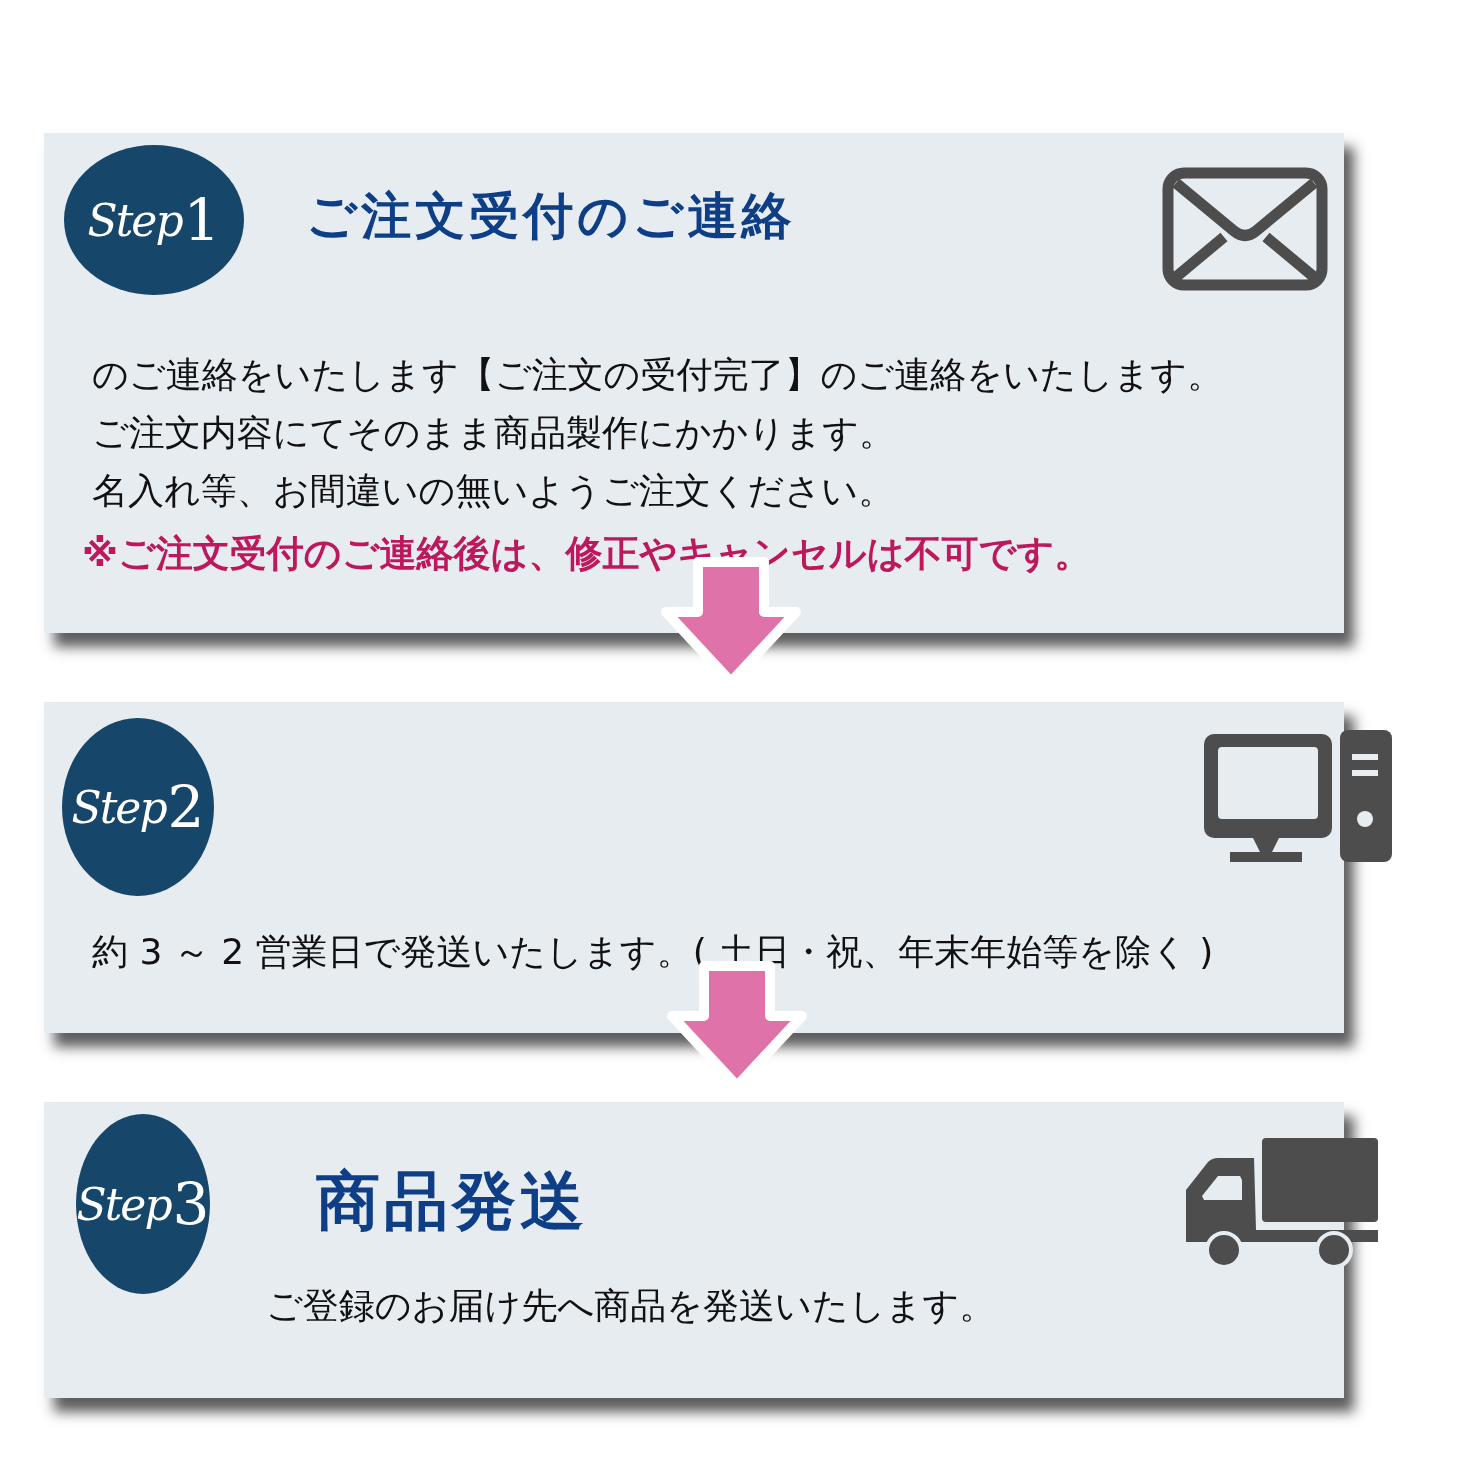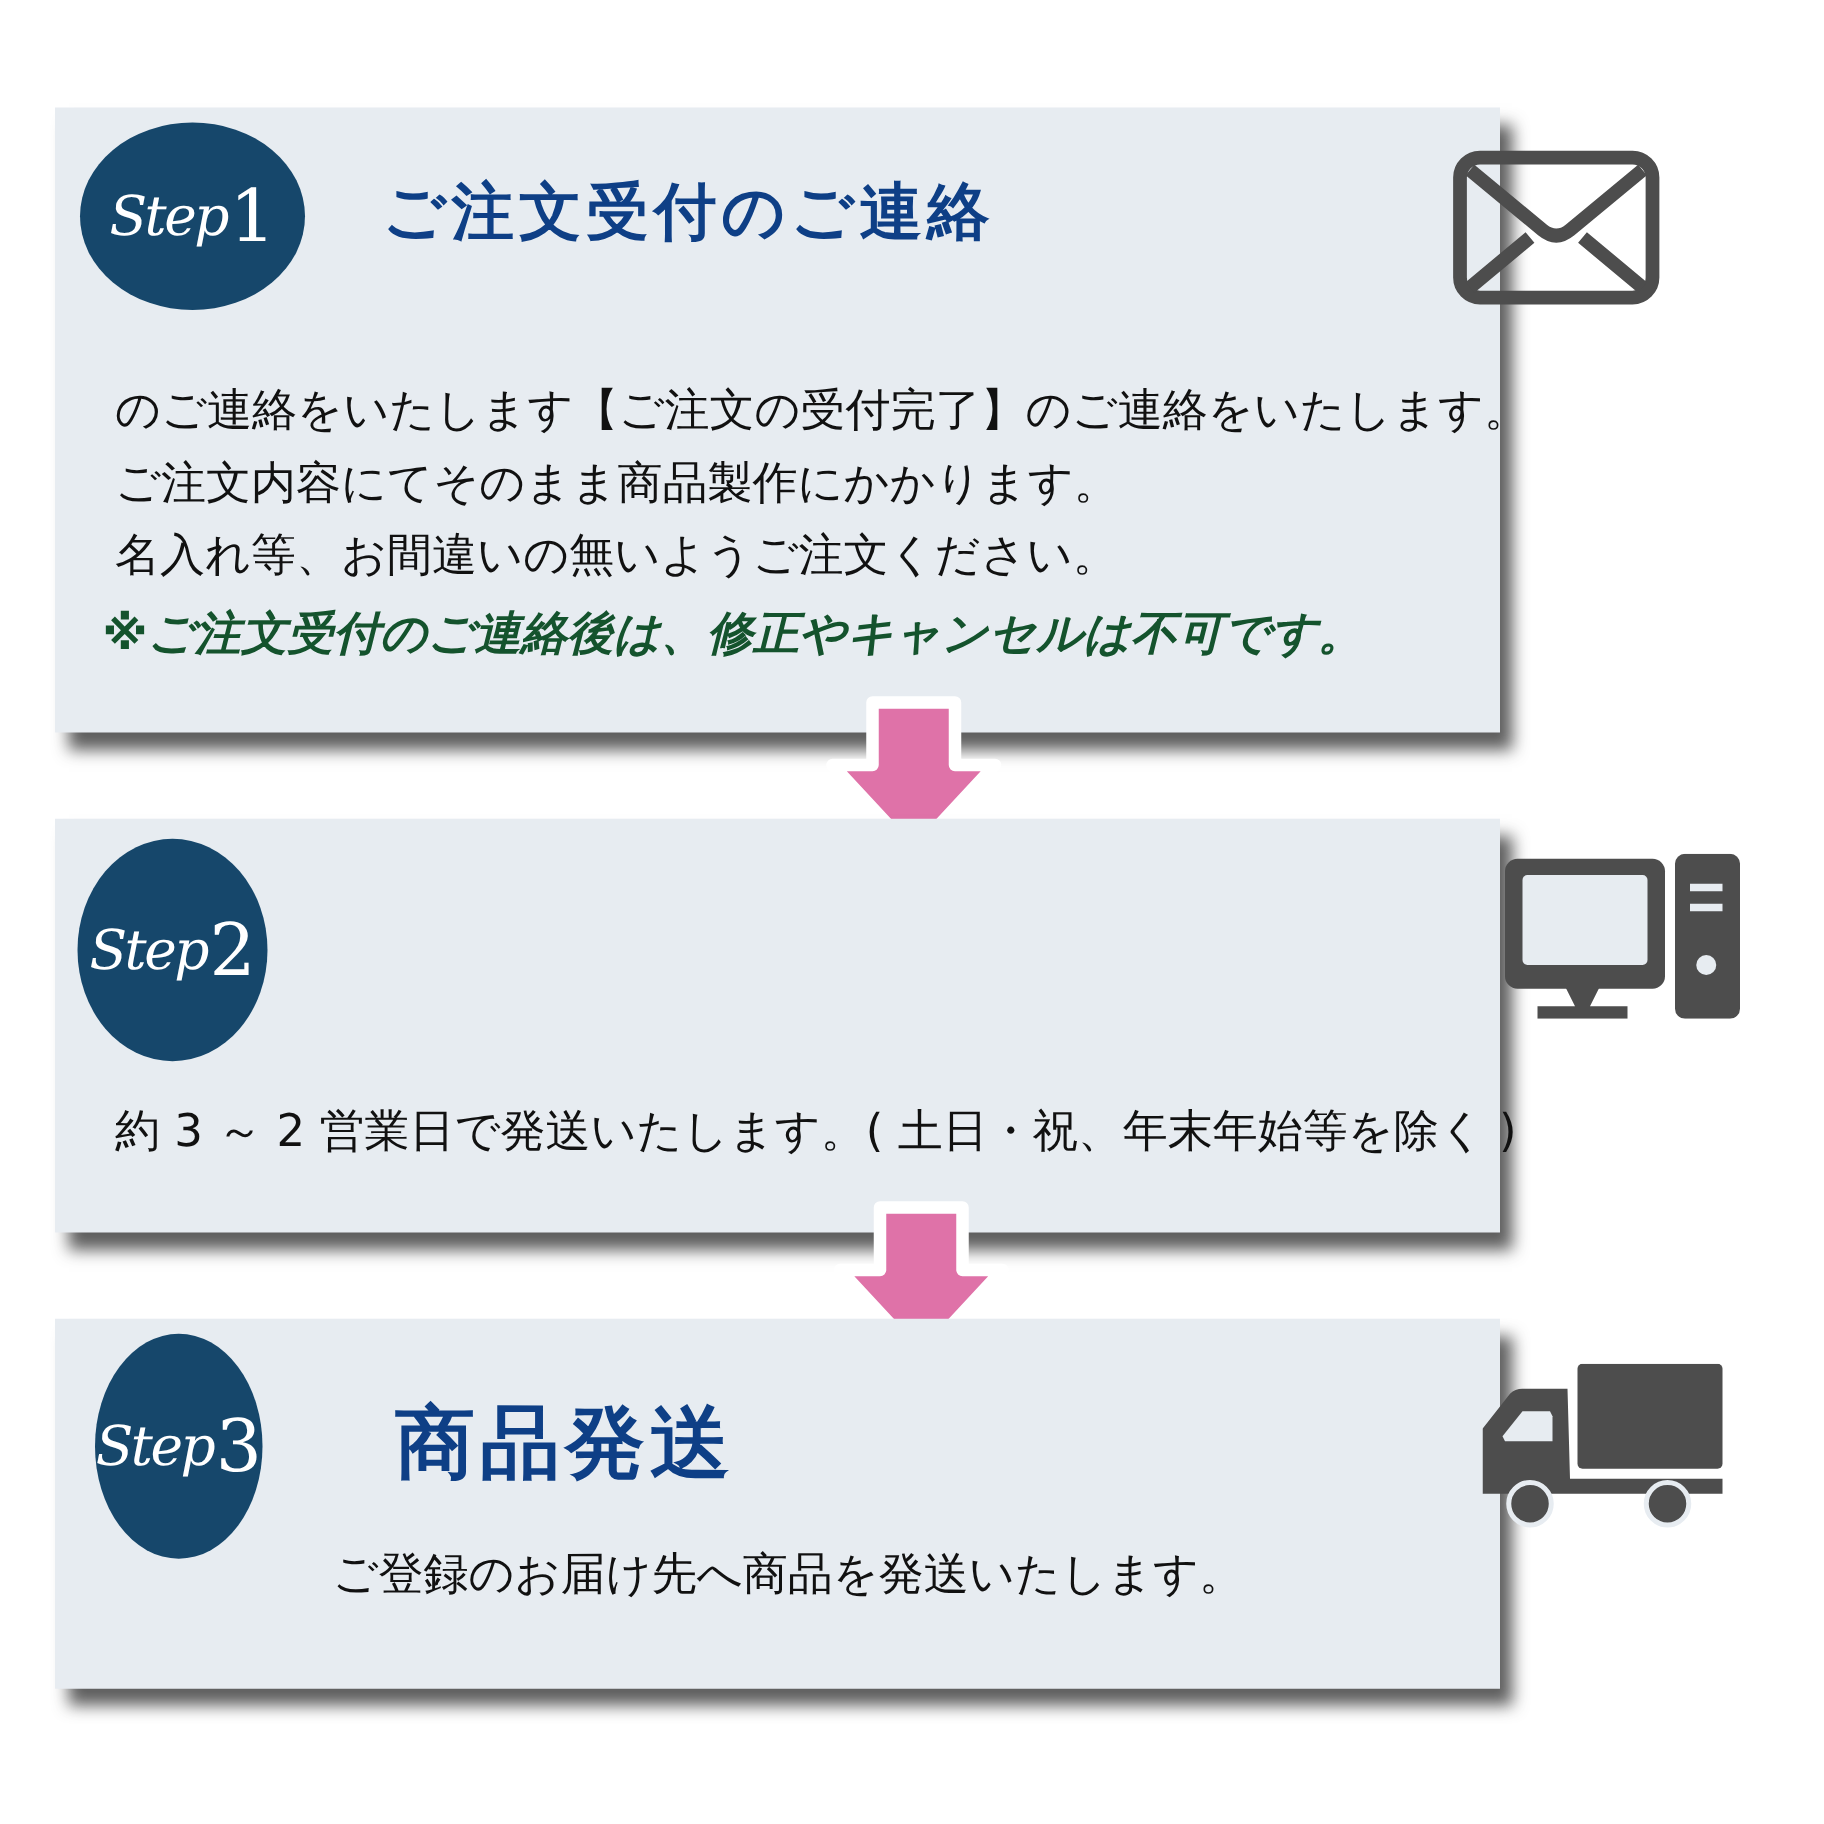--- a/index.html
+++ b/index.html
@@ -1,29 +1,29 @@
 <!DOCTYPE html>
 <html><head>
 <meta charset="utf-8">
 <style>
   html,body{margin:0;padding:0;background:#ffffff;}
   body{width:1459px;height:1459px;position:relative;overflow:hidden;
        font-family:"DejaVu Sans","Liberation Sans",sans-serif;}
-  .panel{position:absolute;left:44px;width:1156px;background:#e7ecf1;
-         box-shadow:10px 14px 12px rgba(40,40,40,0.75);}
+  .panel{position:absolute;left:44px;width:1300px;background:#e7ecf1;
+         box-shadow:10px 14px 12px rgba(40,40,40,0.75);margin-top:47px;}
   .badge{position:absolute;border-radius:50%;background:#16476b;color:#fff;
          display:flex;align-items:center;justify-content:center;
          font-family:"DejaVu Serif","Liberation Serif",serif;font-style:italic;}
   .badge .step-word{font-size:44px;letter-spacing:-2px;}
   .badge .step-num{font-size:58px;font-style:normal;margin-left:2px;}
   .heading{position:absolute;color:#0e3f86;font-weight:bold;
            font-family:"DejaVu Sans",sans-serif;letter-spacing:4px;white-space:nowrap;}
   .body-line{position:absolute;color:#111;font-size:36px;white-space:nowrap;
              font-family:"DejaVu Sans",sans-serif;}
-  .warn{color:#14532d;font-weight:bold;font-style:italic;}
+  .warn{color:#be185d;font-weight:bold;}
   .icon{position:absolute;}
   .arrow{position:absolute;}
 </style>
 </head>
 <body>
 
 <div class="panel" style="top:86px;height:500px;">
   <div class="badge" style="left:20px;top:12px;width:180px;height:150px;">
     <span class="step-word">Step</span>
     <span class="step-num">1</span>

